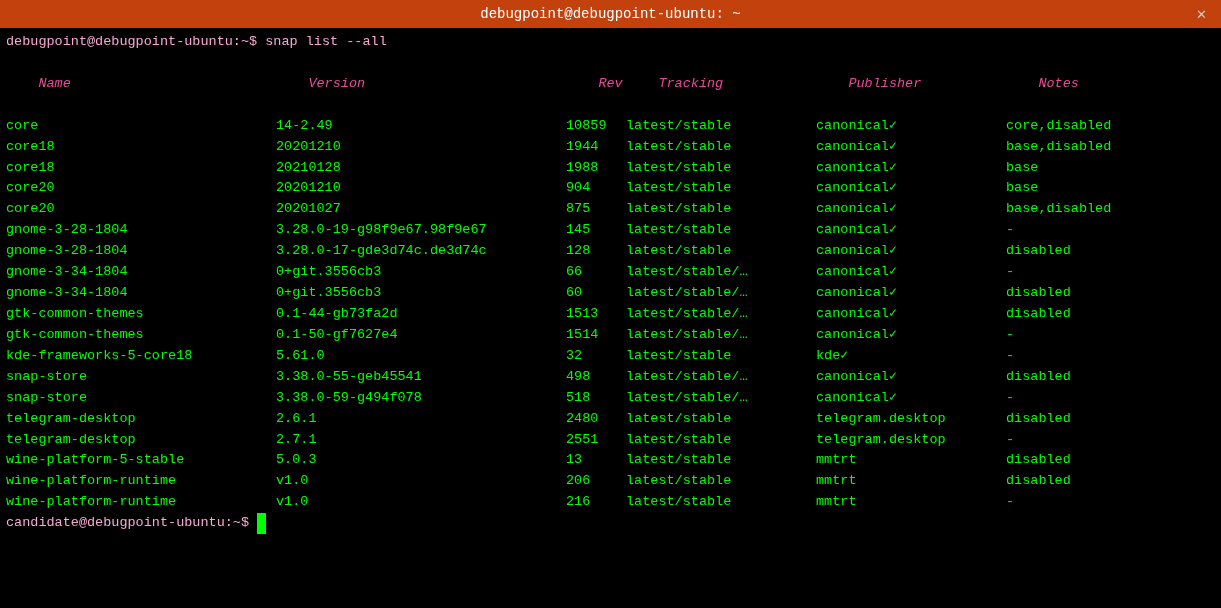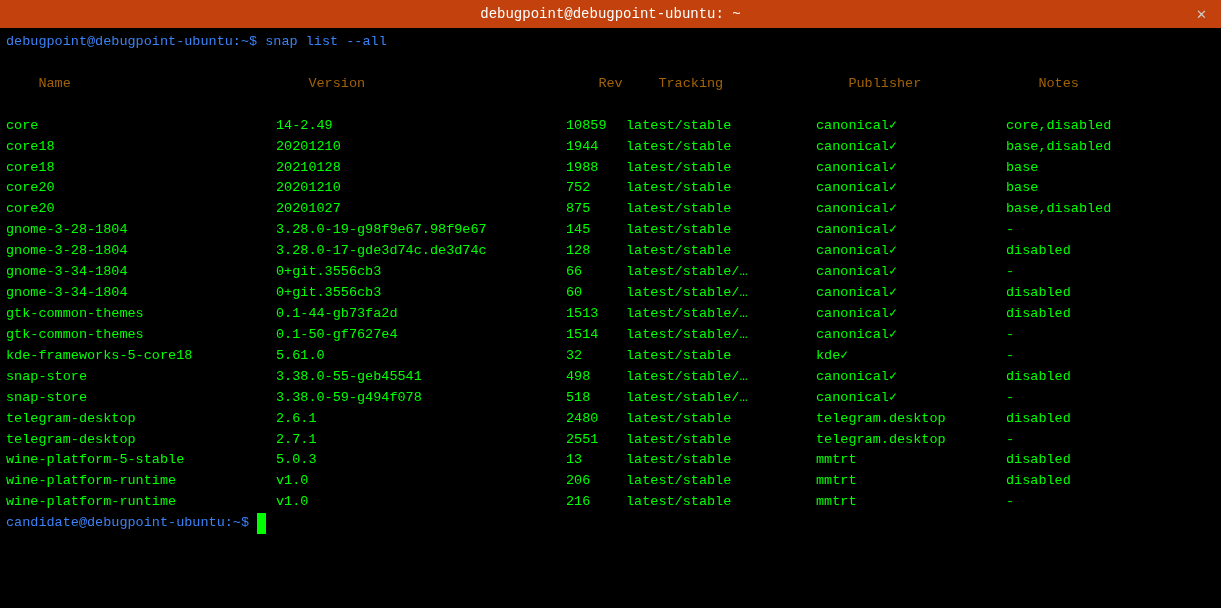--- a/index.html
+++ b/index.html
@@ -44,25 +44,26 @@
     .terminal-body {
       background: #000;
       padding: 4px 6px;
       line-height: 1.55;
     }
     .line {
       white-space: pre;
       display: block;
     }
     .prompt {
-      color: #3b82f6;
+      color: #f9a8d4;
     }
     .header-row {
-      color: #a16207;
+      color: #ec4899;
       font-weight: normal;
+      font-style: italic;
     }
     .col-name { display: inline-block; width: 270px; }
     .col-version { display: inline-block; width: 290px; }
     .col-rev { display: inline-block; width: 60px; }
     .col-tracking { display: inline-block; width: 190px; }
     .col-publisher { display: inline-block; width: 190px; }
     .col-notes { display: inline-block; }
   </style>
 </head>
 <body>
@@ -76,21 +77,21 @@
   <span class="line prompt">debugpoint@debugpoint-ubuntu:~$ snap list --all</span>
 
   <span class="line header-row">
     <span class="col-name">Name</span><span class="col-version">Version</span><span class="col-rev">Rev</span><span class="col-tracking">Tracking</span><span class="col-publisher">Publisher</span><span class="col-notes">Notes</span>
   </span>
 
   <div id="table-rows">
       <span class="line"><span class="col-name">core                      </span><span class="col-version">14-2.49                                    </span><span class="col-rev">10859 </span><span class="col-tracking">latest/stable   </span><span class="col-publisher">canonical✓       </span><span class="col-notes">core,disabled</span></span>
       <span class="line"><span class="col-name">core18                    </span><span class="col-version">20201210                                   </span><span class="col-rev">1944  </span><span class="col-tracking">latest/stable   </span><span class="col-publisher">canonical✓       </span><span class="col-notes">base,disabled</span></span>
       <span class="line"><span class="col-name">core18                    </span><span class="col-version">20210128                                   </span><span class="col-rev">1988  </span><span class="col-tracking">latest/stable   </span><span class="col-publisher">canonical✓       </span><span class="col-notes">base</span></span>
-      <span class="line"><span class="col-name">core20                    </span><span class="col-version">20201210                                   </span><span class="col-rev">752   </span><span class="col-tracking">latest/stable   </span><span class="col-publisher">canonical✓       </span><span class="col-notes">base</span></span>
+      <span class="line"><span class="col-name">core20                    </span><span class="col-version">20201210                                   </span><span class="col-rev">904   </span><span class="col-tracking">latest/stable   </span><span class="col-publisher">canonical✓       </span><span class="col-notes">base</span></span>
       <span class="line"><span class="col-name">core20                    </span><span class="col-version">20201027                                   </span><span class="col-rev">875   </span><span class="col-tracking">latest/stable   </span><span class="col-publisher">canonical✓       </span><span class="col-notes">base,disabled</span></span>
       <span class="line"><span class="col-name">gnome-3-28-1804           </span><span class="col-version">3.28.0-19-g98f9e67.98f9e67                 </span><span class="col-rev">145   </span><span class="col-tracking">latest/stable   </span><span class="col-publisher">canonical✓       </span><span class="col-notes">-</span></span>
       <span class="line"><span class="col-name">gnome-3-28-1804           </span><span class="col-version">3.28.0-17-gde3d74c.de3d74c                 </span><span class="col-rev">128   </span><span class="col-tracking">latest/stable   </span><span class="col-publisher">canonical✓       </span><span class="col-notes">disabled</span></span>
       <span class="line"><span class="col-name">gnome-3-34-1804           </span><span class="col-version">0+git.3556cb3                              </span><span class="col-rev">66    </span><span class="col-tracking">latest/stable/… </span><span class="col-publisher">canonical✓       </span><span class="col-notes">-</span></span>
       <span class="line"><span class="col-name">gnome-3-34-1804           </span><span class="col-version">0+git.3556cb3                              </span><span class="col-rev">60    </span><span class="col-tracking">latest/stable/… </span><span class="col-publisher">canonical✓       </span><span class="col-notes">disabled</span></span>
       <span class="line"><span class="col-name">gtk-common-themes         </span><span class="col-version">0.1-44-gb73fa2d                            </span><span class="col-rev">1513  </span><span class="col-tracking">latest/stable/… </span><span class="col-publisher">canonical✓       </span><span class="col-notes">disabled</span></span>
       <span class="line"><span class="col-name">gtk-common-themes         </span><span class="col-version">0.1-50-gf7627e4                            </span><span class="col-rev">1514  </span><span class="col-tracking">latest/stable/… </span><span class="col-publisher">canonical✓       </span><span class="col-notes">-</span></span>
       <span class="line"><span class="col-name">kde-frameworks-5-core18   </span><span class="col-version">5.61.0                                     </span><span class="col-rev">32    </span><span class="col-tracking">latest/stable   </span><span class="col-publisher">kde✓             </span><span class="col-notes">-</span></span>
       <span class="line"><span class="col-name">snap-store                </span><span class="col-version">3.38.0-55-geb45541                         </span><span class="col-rev">498   </span><span class="col-tracking">latest/stable/… </span><span class="col-publisher">canonical✓       </span><span class="col-notes">disabled</span></span>
       <span class="line"><span class="col-name">snap-store                </span><span class="col-version">3.38.0-59-g494f078                         </span><span class="col-rev">518   </span><span class="col-tracking">latest/stable/… </span><span class="col-publisher">canonical✓       </span><span class="col-notes">-</span></span>

